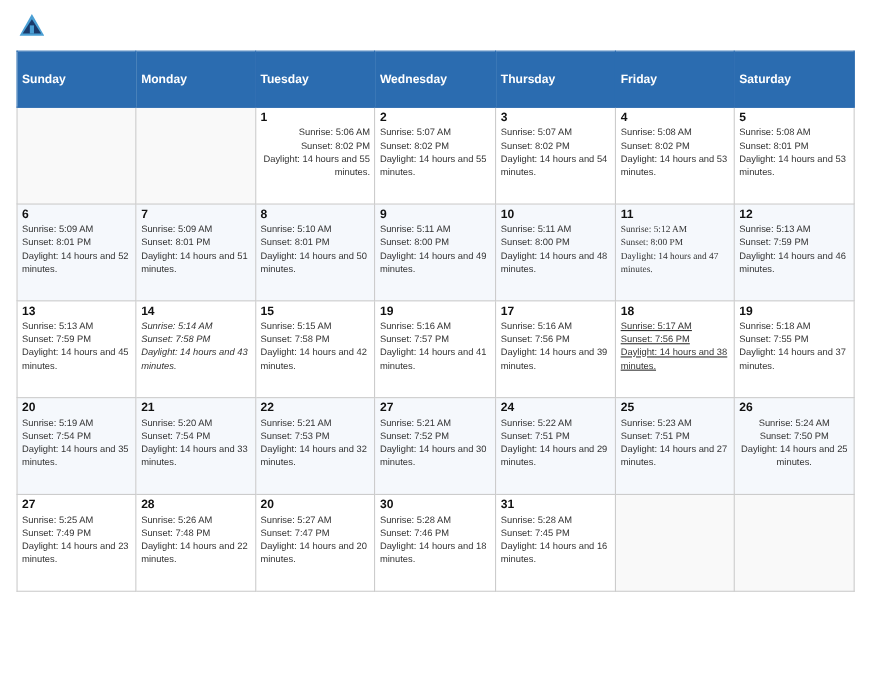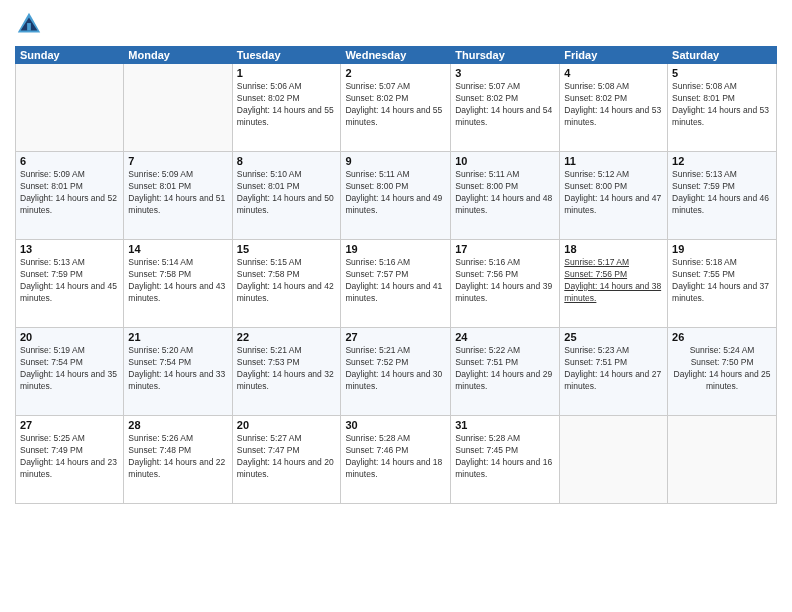--- a/index.html
+++ b/index.html
@@ -53,21 +53,21 @@
       color: #333;
     }
     .calendar {
       width: 100%;
       border-collapse: collapse;
       font-size: 9.5px;
     }
     .calendar th {
       background: #2b6cb0;
       color: #fff;
-      padding: 2px 4px;
+      padding: 19px 4px;
       text-align: left;
       font-size: 11px;
       font-weight: bold;
       border: 1px solid #2b6cb0;
     }
     .calendar td {
       border: 1px solid #ccc;
       vertical-align: top;
       padding: 3px 4px;
       width: 113px;
@@ -127,21 +127,21 @@
           <th>Friday</th>
           <th>Saturday</th>
         </tr>
     </thead>
     <tbody id="calendar-body">
     <tr>
           <td class="empty"></td>
           <td class="empty"></td>
           <td>
             <div class="day-number">1</div>
-            <div class="day-info" style="white-space: pre-line;">Sunrise: 5:06 AM
+            <div class="day-info" style="white-space: pre-line; text-align: right;">Sunrise: 5:06 AM
 Sunset: 8:02 PM
 Daylight: 14 hours and 55 minutes.</div>
           </td>
           <td>
             <div class="day-number">2</div>
             <div class="day-info" style="white-space: pre-line;">Sunrise: 5:07 AM
 Sunset: 8:02 PM
 Daylight: 14 hours and 55 minutes.</div>
           </td>
           <td>
@@ -189,41 +189,41 @@
 Daylight: 14 hours and 49 minutes.</div>
           </td>
           <td>
             <div class="day-number">10</div>
             <div class="day-info" style="white-space: pre-line;">Sunrise: 5:11 AM
 Sunset: 8:00 PM
 Daylight: 14 hours and 48 minutes.</div>
           </td>
           <td>
             <div class="day-number">11</div>
-            <div class="day-info" style="white-space: pre-line;">Sunrise: 5:12 AM
+            <div class="day-info" style="white-space: pre-line; font-family: Liberation Serif, serif;">Sunrise: 5:12 AM
 Sunset: 8:00 PM
 Daylight: 14 hours and 47 minutes.</div>
           </td>
           <td>
             <div class="day-number">12</div>
             <div class="day-info" style="white-space: pre-line;">Sunrise: 5:13 AM
 Sunset: 7:59 PM
 Daylight: 14 hours and 46 minutes.</div>
           </td>
         </tr>
         <tr>
           <td>
             <div class="day-number">13</div>
             <div class="day-info" style="white-space: pre-line;">Sunrise: 5:13 AM
 Sunset: 7:59 PM
 Daylight: 14 hours and 45 minutes.</div>
           </td>
           <td>
             <div class="day-number">14</div>
-            <div class="day-info" style="white-space: pre-line;">Sunrise: 5:14 AM
+            <div class="day-info" style="white-space: pre-line; font-style: italic;">Sunrise: 5:14 AM
 Sunset: 7:58 PM
 Daylight: 14 hours and 43 minutes.</div>
           </td>
           <td>
             <div class="day-number">15</div>
             <div class="day-info" style="white-space: pre-line;">Sunrise: 5:15 AM
 Sunset: 7:58 PM
 Daylight: 14 hours and 42 minutes.</div>
           </td>
           <td>

